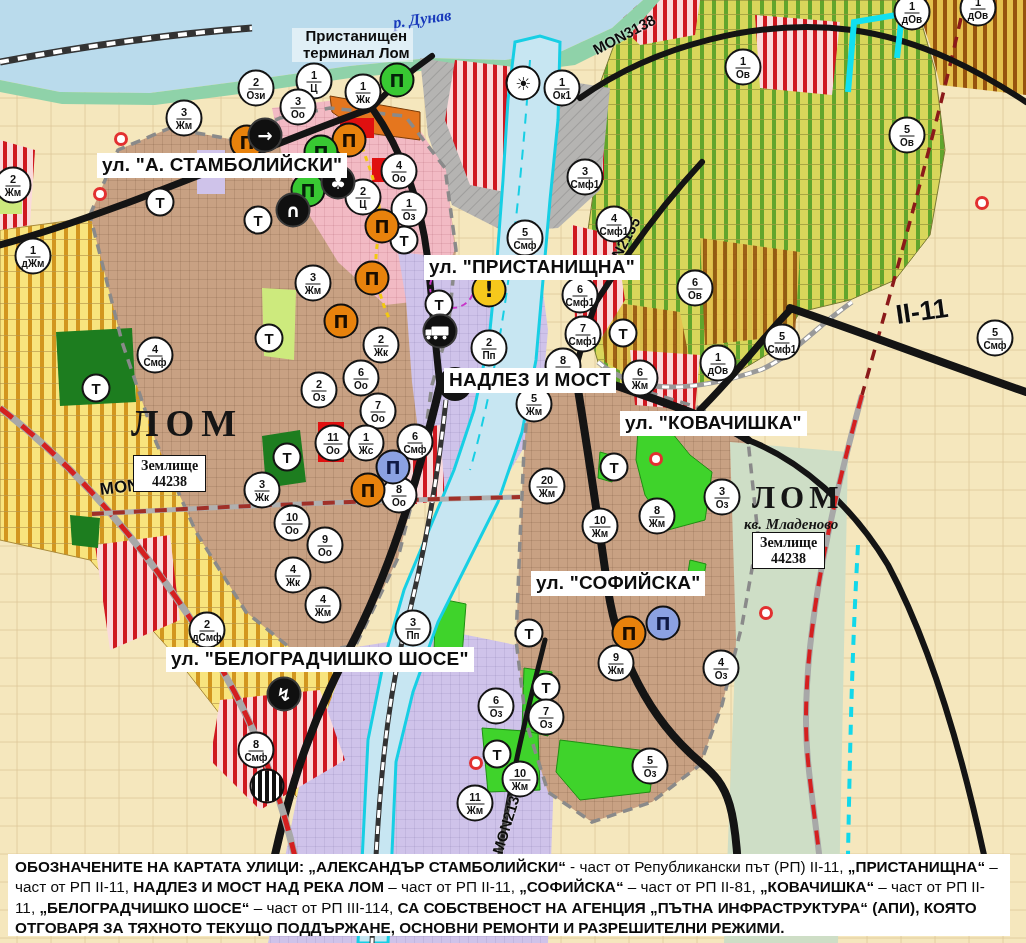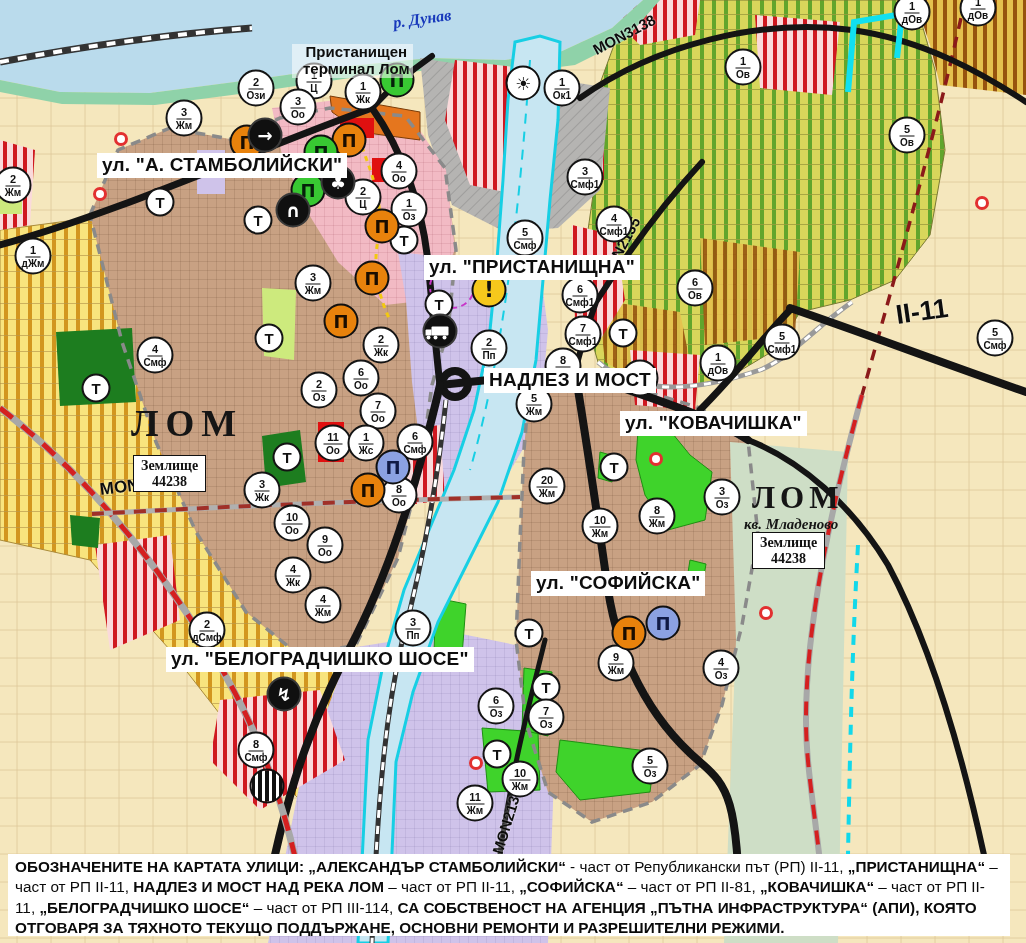--- a/index.html
+++ b/index.html
@@ -205,21 +205,21 @@
   <path d="M92,514 C230,506 380,500 520,497" stroke="#b0b0b0" stroke-width="5" fill="none"></path>
   <path d="M92,514 C230,506 380,500 520,497" stroke="#a03028" stroke-width="4" fill="none" stroke-dasharray="12 9"></path>
 
   <path d="M848,92 L854,22 L902,14 L897,58" stroke="#10e0f0" stroke-width="6" fill="none"></path>
   <path d="M858,545 C852,650 850,750 848,855" stroke="#12d8ea" stroke-width="4" fill="none" stroke-dasharray="10 8"></path>
   <path d="M355,128 C370,170 385,200 378,240 C372,270 380,300 390,320" stroke="#f2c812" stroke-width="3" fill="none" stroke-dasharray="5 5"></path>
 </svg>
 
 <div id="overlay">
   <div id="danube-label" style="left:393px;top:10px;">р. Дунав</div>
-  <div id="terminal-label" style="left:292px;top:44px;padding-left:11px;">
+  <div id="terminal-label" style="left:292px;top:28px;padding-left:11px;">
     <span>Пристанищен</span><br>
     <span>терминал Лом</span>
   </div>
   <div class="place-lom" style="left:131px;top:402px;font-size:37px;letter-spacing:7px;">ЛОМ</div>
   <div class="zem-box" style="left:133px;top:455px;">
     <span>Землище</span><br>
     <span>44238</span>
   </div>
   <div class="place-lom" style="left:752px;top:480px;font-size:31px;letter-spacing:5px;">ЛОМ</div>
   <div id="kvmlad-label" style="left:744px;top:516px;">кв. Младеново</div>
@@ -529,21 +529,21 @@
         </div>
         <div class="rdot" style="left: 121px; top: 139px;"></div>
         <div class="rdot" style="left: 100px; top: 194px;"></div>
         <div class="rdot" style="left: 315px; top: 190px;"></div>
         <div class="rdot" style="left: 656px; top: 459px;"></div>
         <div class="rdot" style="left: 982px; top: 203px;"></div>
         <div class="rdot" style="left: 476px; top: 763px;"></div>
         <div class="rdot" style="left: 766px; top: 613px;"></div>
         <div class="street-label" style="left: 97px; top: 153px; font-size: 19px;">ул. "А. СТАМБОЛИЙСКИ"</div>
         <div class="street-label" style="left: 424px; top: 255px; font-size: 19px;">ул. "ПРИСТАНИЩНА"</div>
-        <div class="street-label" style="left: 444px; top: 368px; font-size: 19px; margin-left: 40px;">НАДЛЕЗ И МОСТ</div>
+        <div class="street-label" style="left: 444px; top: 368px; font-size: 19px;">НАДЛЕЗ И МОСТ</div>
         <div class="street-label" style="left: 620px; top: 411px; font-size: 19px;">ул. "КОВАЧИШКА"</div>
         <div class="street-label" style="left: 531px; top: 571px; font-size: 19px;">ул. "СОФИЙСКА"</div>
         <div class="street-label" style="left: 166px; top: 647px; font-size: 19px;">ул. "БЕЛОГРАДЧИШКО ШОСЕ"</div>
         <div class="road-label" style="left: 594px; top: 42px; font-size: 15px; transform: rotate(-28deg);">MON3138</div>
         <div class="road-label" style="left: 604px; top: 270px; font-size: 15px; transform: rotate(-62deg);">MON2135</div>
         <div class="road-label" style="left: 100px; top: 480px; font-size: 17px; transform: rotate(-7deg);">MON3139</div>
         <div class="road-label" style="left: 497px; top: 845px; font-size: 15px; transform: rotate(-73deg);">MON2136</div>
         <div class="road-label" style="left: 896px; top: 300px; font-size: 27px; transform: rotate(-8deg);">II-11</div>
       </div>
 </div>

